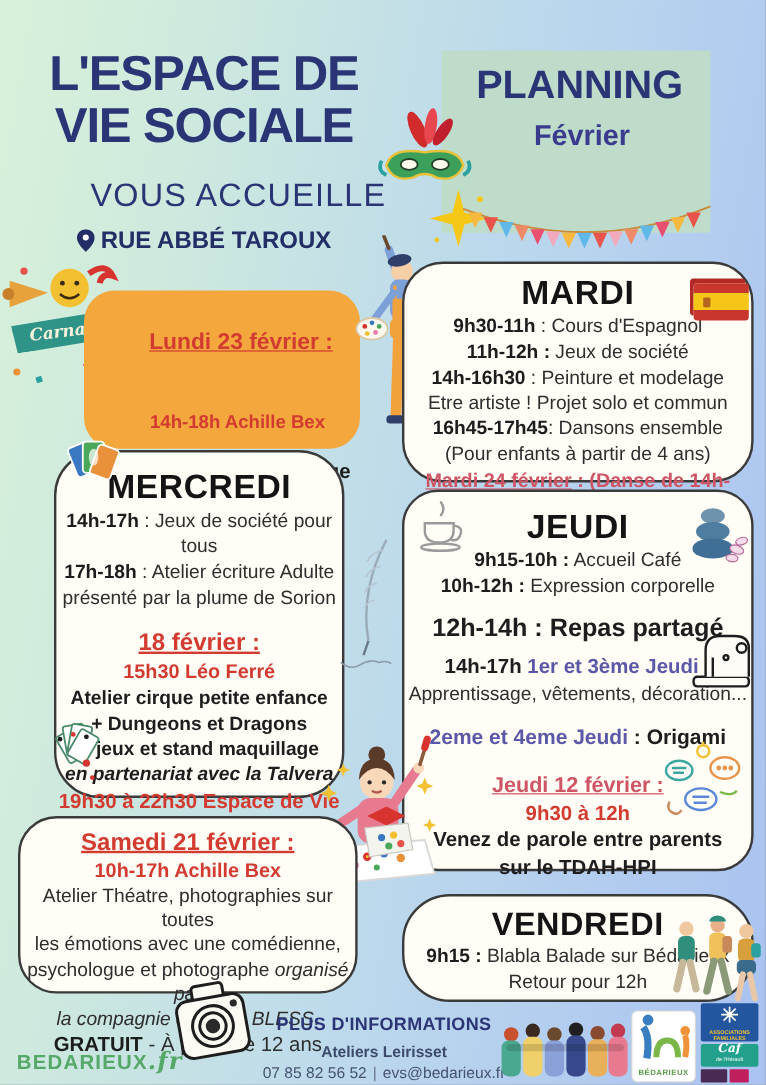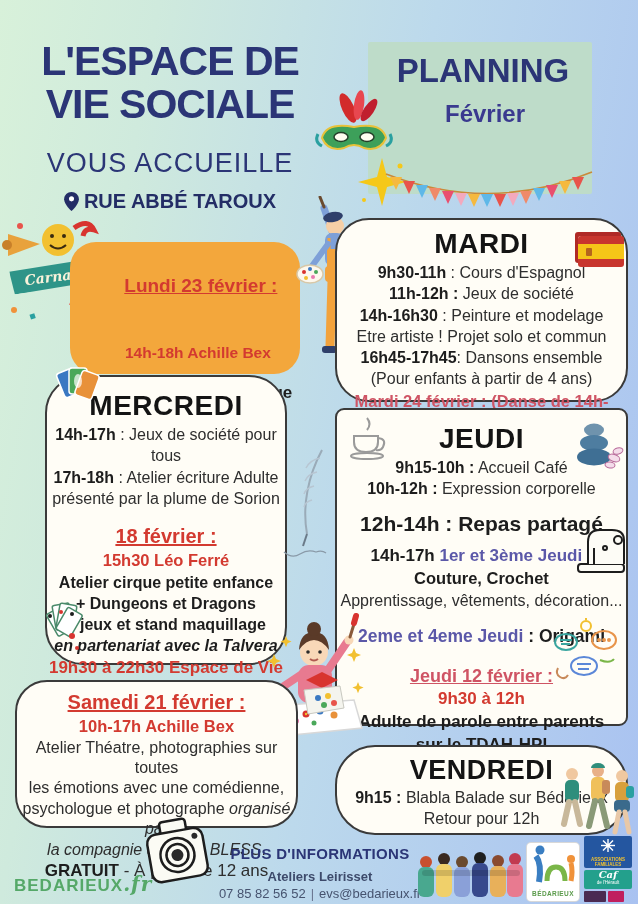--- a/index.html
+++ b/index.html
@@ -5,21 +5,21 @@
   html,body{margin:0;padding:0;}
   body{background:#9aa4b5;font-family:"Liberation Sans",sans-serif;}
   .poster{
     position:relative;width:638px;height:904px;overflow:hidden;margin:0 auto;
     background:linear-gradient(100deg,#d8f1da 0%,#cfeadd 20%,#bcd9ec 55%,#a9c2f1 100%);
   }
   .abs{position:absolute;}
   
   .main-title{left:18px;top:40px;width:304px;text-align:center;color:#2b3576;
     font-weight:800;font-size:41px;line-height:1.06;letter-spacing:-1px;}
-  .subtitle{left:18px;top:148px;width:304px;text-align:center;color:#2b3576;
+  .subtitle{left:18px;top:148px;width:304px;text-align:right;color:#2b3576;
     font-weight:500;font-size:27px;letter-spacing:1px;}
   .address-row{left:18px;top:190px;width:304px;text-align:center;color:#232d66;
     font-weight:800;font-size:20px;}
   .address-row svg{vertical-align:-3px;margin-right:5px;}
   .planning-panel{left:368px;top:42px;width:224px;height:152px;background:#bedcc9;border-radius:2px;}
   .planning-label{left:352px;top:52px;width:262px;text-align:center;color:#2b3576;
     font-weight:800;font-size:33px;letter-spacing:0px;}
   .planning-month{left:380px;top:100px;width:210px;text-align:center;color:#3a3a8f;
     font-weight:800;font-size:24px;}
   
@@ -232,32 +232,31 @@
       <rect x="28" y="14" width="17" height="25" rx="2" transform="rotate(10 36 38)"></rect>
       <rect x="28" y="18" width="17" height="25" rx="2" transform="rotate(30 36 40)"></rect>
     </g>
     <circle cx="22" cy="26" r="2" fill="#1d1d1d"></circle>
     <circle cx="33" cy="22" r="2" fill="#d8342f"></circle>
     <circle cx="44" cy="24" r="2" fill="#1d1d1d"></circle>
     <circle cx="44" cy="46" r="3" fill="#d8342f"></circle>
     <circle cx="49" cy="58" r="2" fill="#d8342f"></circle>
   </svg>
 
-  <div class="box" style="left:335px;top:408px;width:293px;height:318px;padding-top:6px;border-radius:9px;">
+  <div class="box" style="left:335px;top:408px;width:293px;height:318px;padding-top:6px;border-radius:30px;">
     <div class="day-title">JEUDI</div>
     <div class="row"><span class="t">9h15-10h :</span><span> Accueil Café</span></div>
     <div class="row"><span class="t">10h-12h :</span><span> Expression corporelle</span></div>
     <div class="row b" style="font-size:21px;margin:10px 0 8px;">12h-14h : Repas partagé</div>
     <div class="row" style="font-size:17px;"><span class="t">14h-17h </span><span class="purple">1er et 3ème Jeudi :</span></div>
-    <div class="row b" style="font-size:16.5px;">Couture, Crochet</div>
     <div class="row">Apprentissage, vêtements, décoration...</div>
     <div class="row" style="font-size:17.5px;margin-top:14px;"><span class="purple">2eme et 4eme Jeudi</span><span class="b"> : </span><span class="b">Origami</span></div>
     <div class="row rose u" style="font-size:18px;margin-top:16px;">Jeudi 12 février :</div>
     <div class="row red" style="font-size:17px;">9h30 à 12h</div>
-    <div class="row b" style="font-size:17px;">Adulte de parole entre parents</div>
+    <div class="row b" style="font-size:17px;">Venez de parole entre parents</div>
     <div class="row b" style="font-size:17px;">sur le TDAH-HPI</div>
   </div>
 
   <svg class="abs" style="left:344px;top:414px;" width="50" height="50" viewBox="0 0 50 50">
     <g stroke="#9a9a9a" stroke-width="2" fill="none">
       <path d="M23,4 q5,6 0,12"></path>
       <path d="M10,22 h24 v6 q0,10 -12,10 q-12,0 -12,-10 z"></path>
       <path d="M34,24 q9,1 5,9 q-2,4 -7,3"></path>
       <ellipse cx="23" cy="42" rx="16" ry="3"></ellipse>
     </g>

